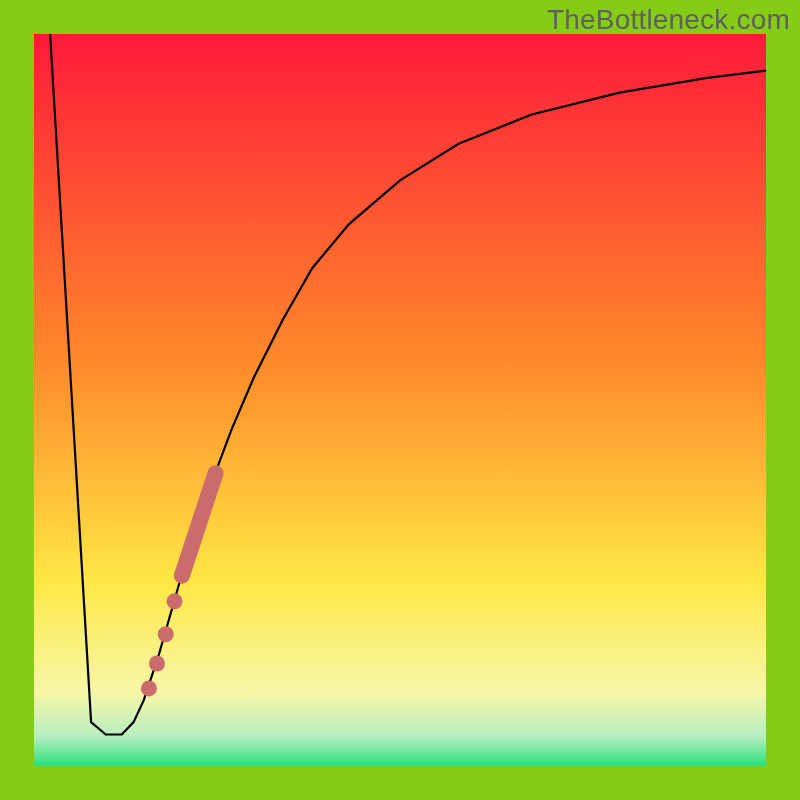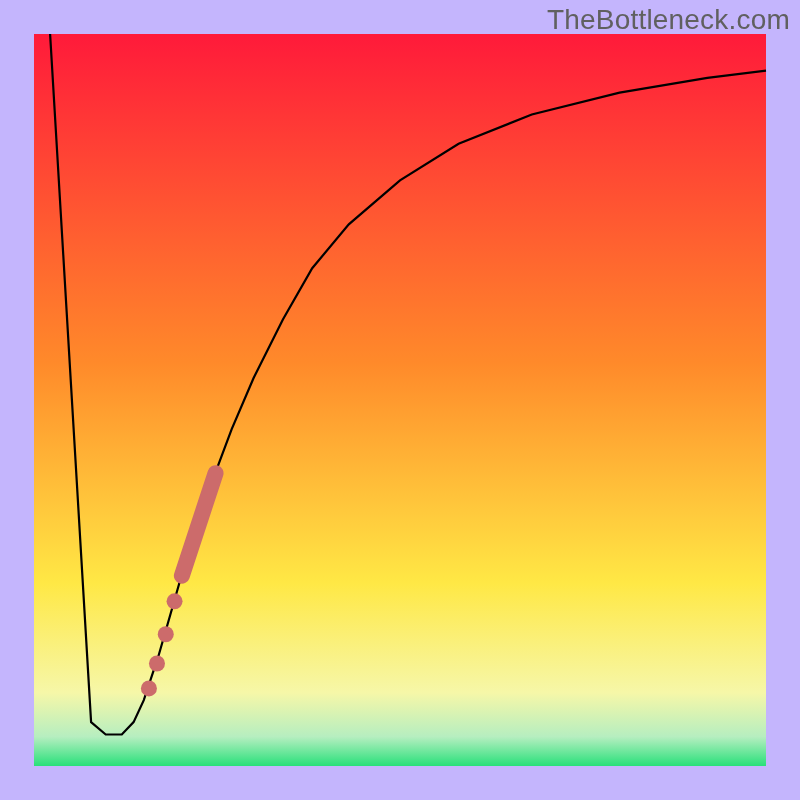--- a/index.html
+++ b/index.html
@@ -7,21 +7,21 @@
     padding: 0;
     width: 800px;
     height: 800px;
     background: #000;
     overflow: hidden;
   }
   .frame {
     position: relative;
     width: 800px;
     height: 800px;
-    background: #c4b5fd;
+    background: #84cc16;
   }
   .watermark {
     position: absolute;
     top: 4px;
     right: 10px;
     font-family: Arial, Helvetica, sans-serif;
     font-size: 28px;
     font-weight: 400;
     color: #606060;
     letter-spacing: 0.2px;

